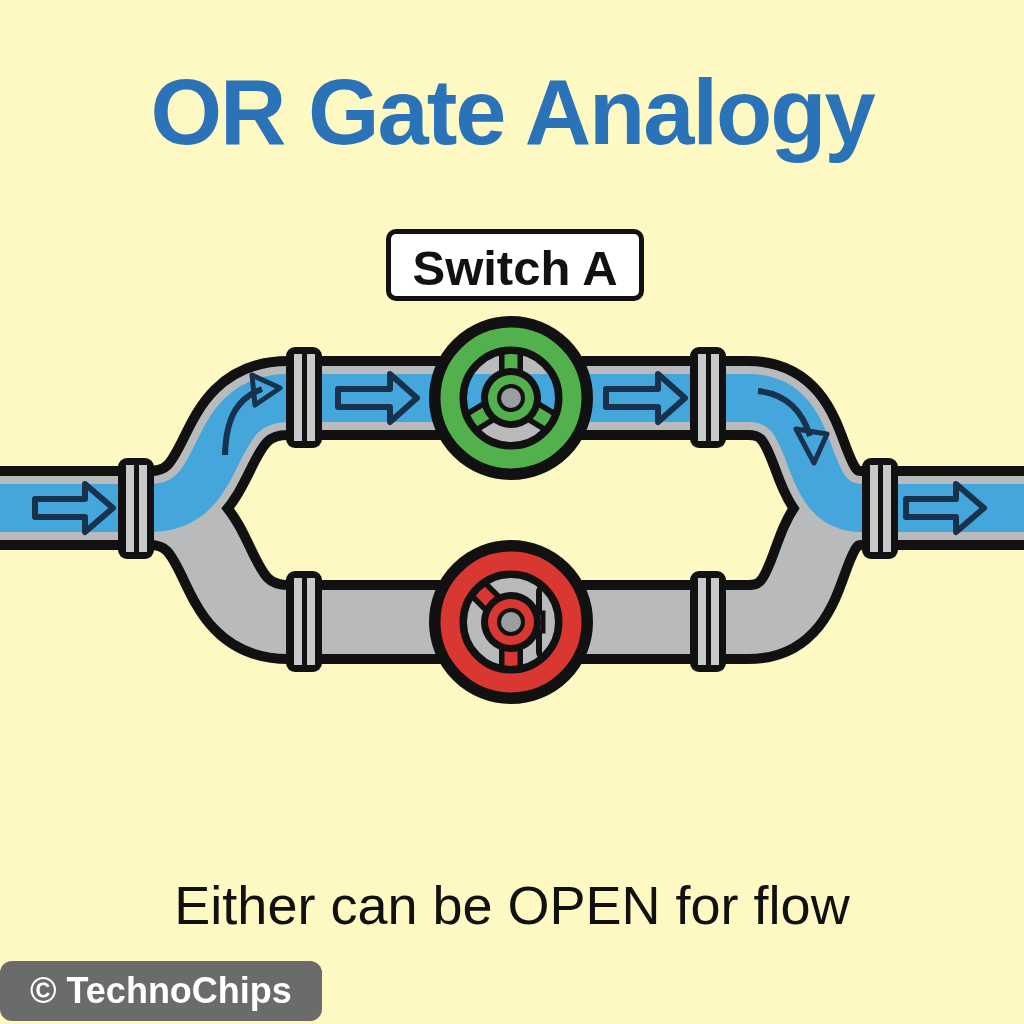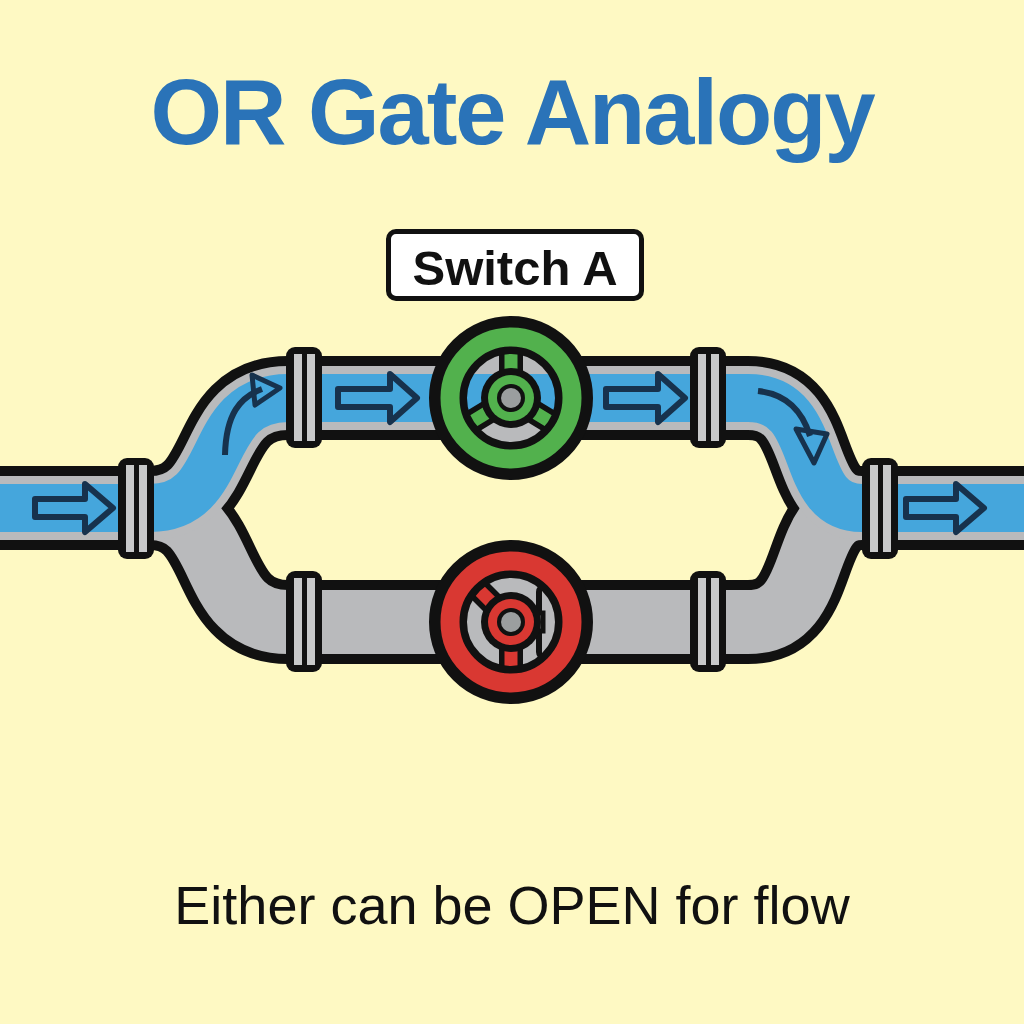--- a/index.html
+++ b/index.html
@@ -114,14 +114,17 @@
     <polygon points="906,499 956,499 956,484 984,508 956,532 956,517 906,517" fill="none" stroke="#17324d" stroke-width="6" stroke-linejoin="round"></polygon>
   </svg>
 
   <div class="switch-label switch-a">
     <span>Switch A</span>
   </div>
 
 
   <div class="caption">Either can be OPEN for flow</div>
 
+  <div class="watermark">
+    <span>© TechnoChips</span>
+  </div>
 
 </div>
 
 </body></html>

